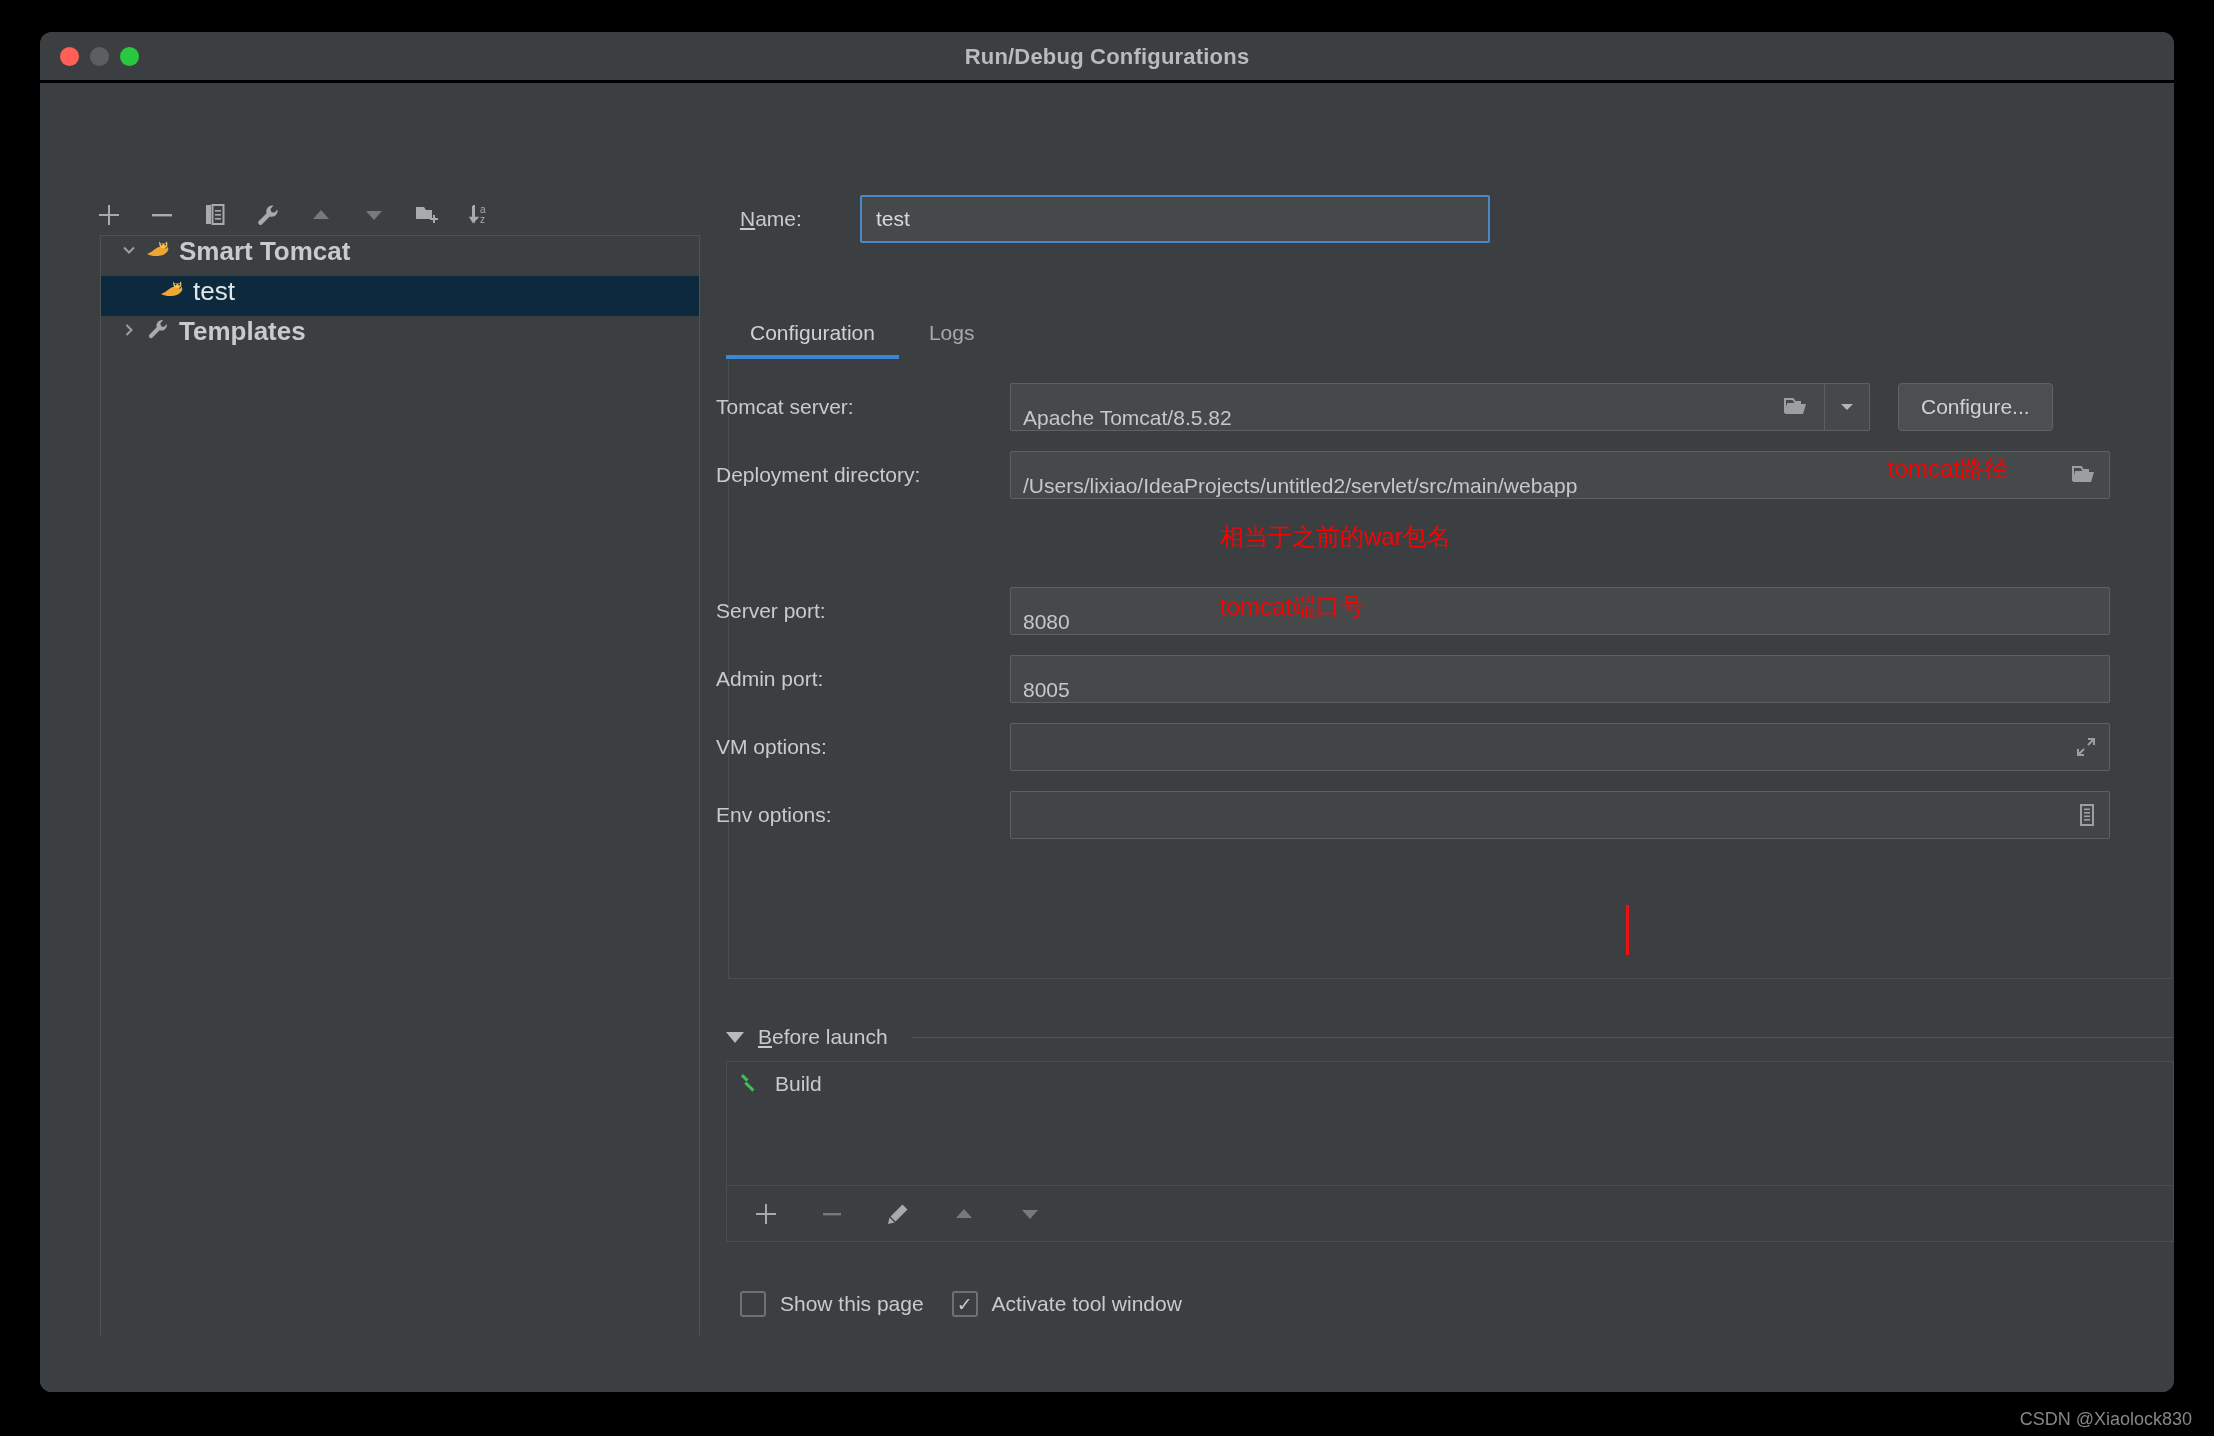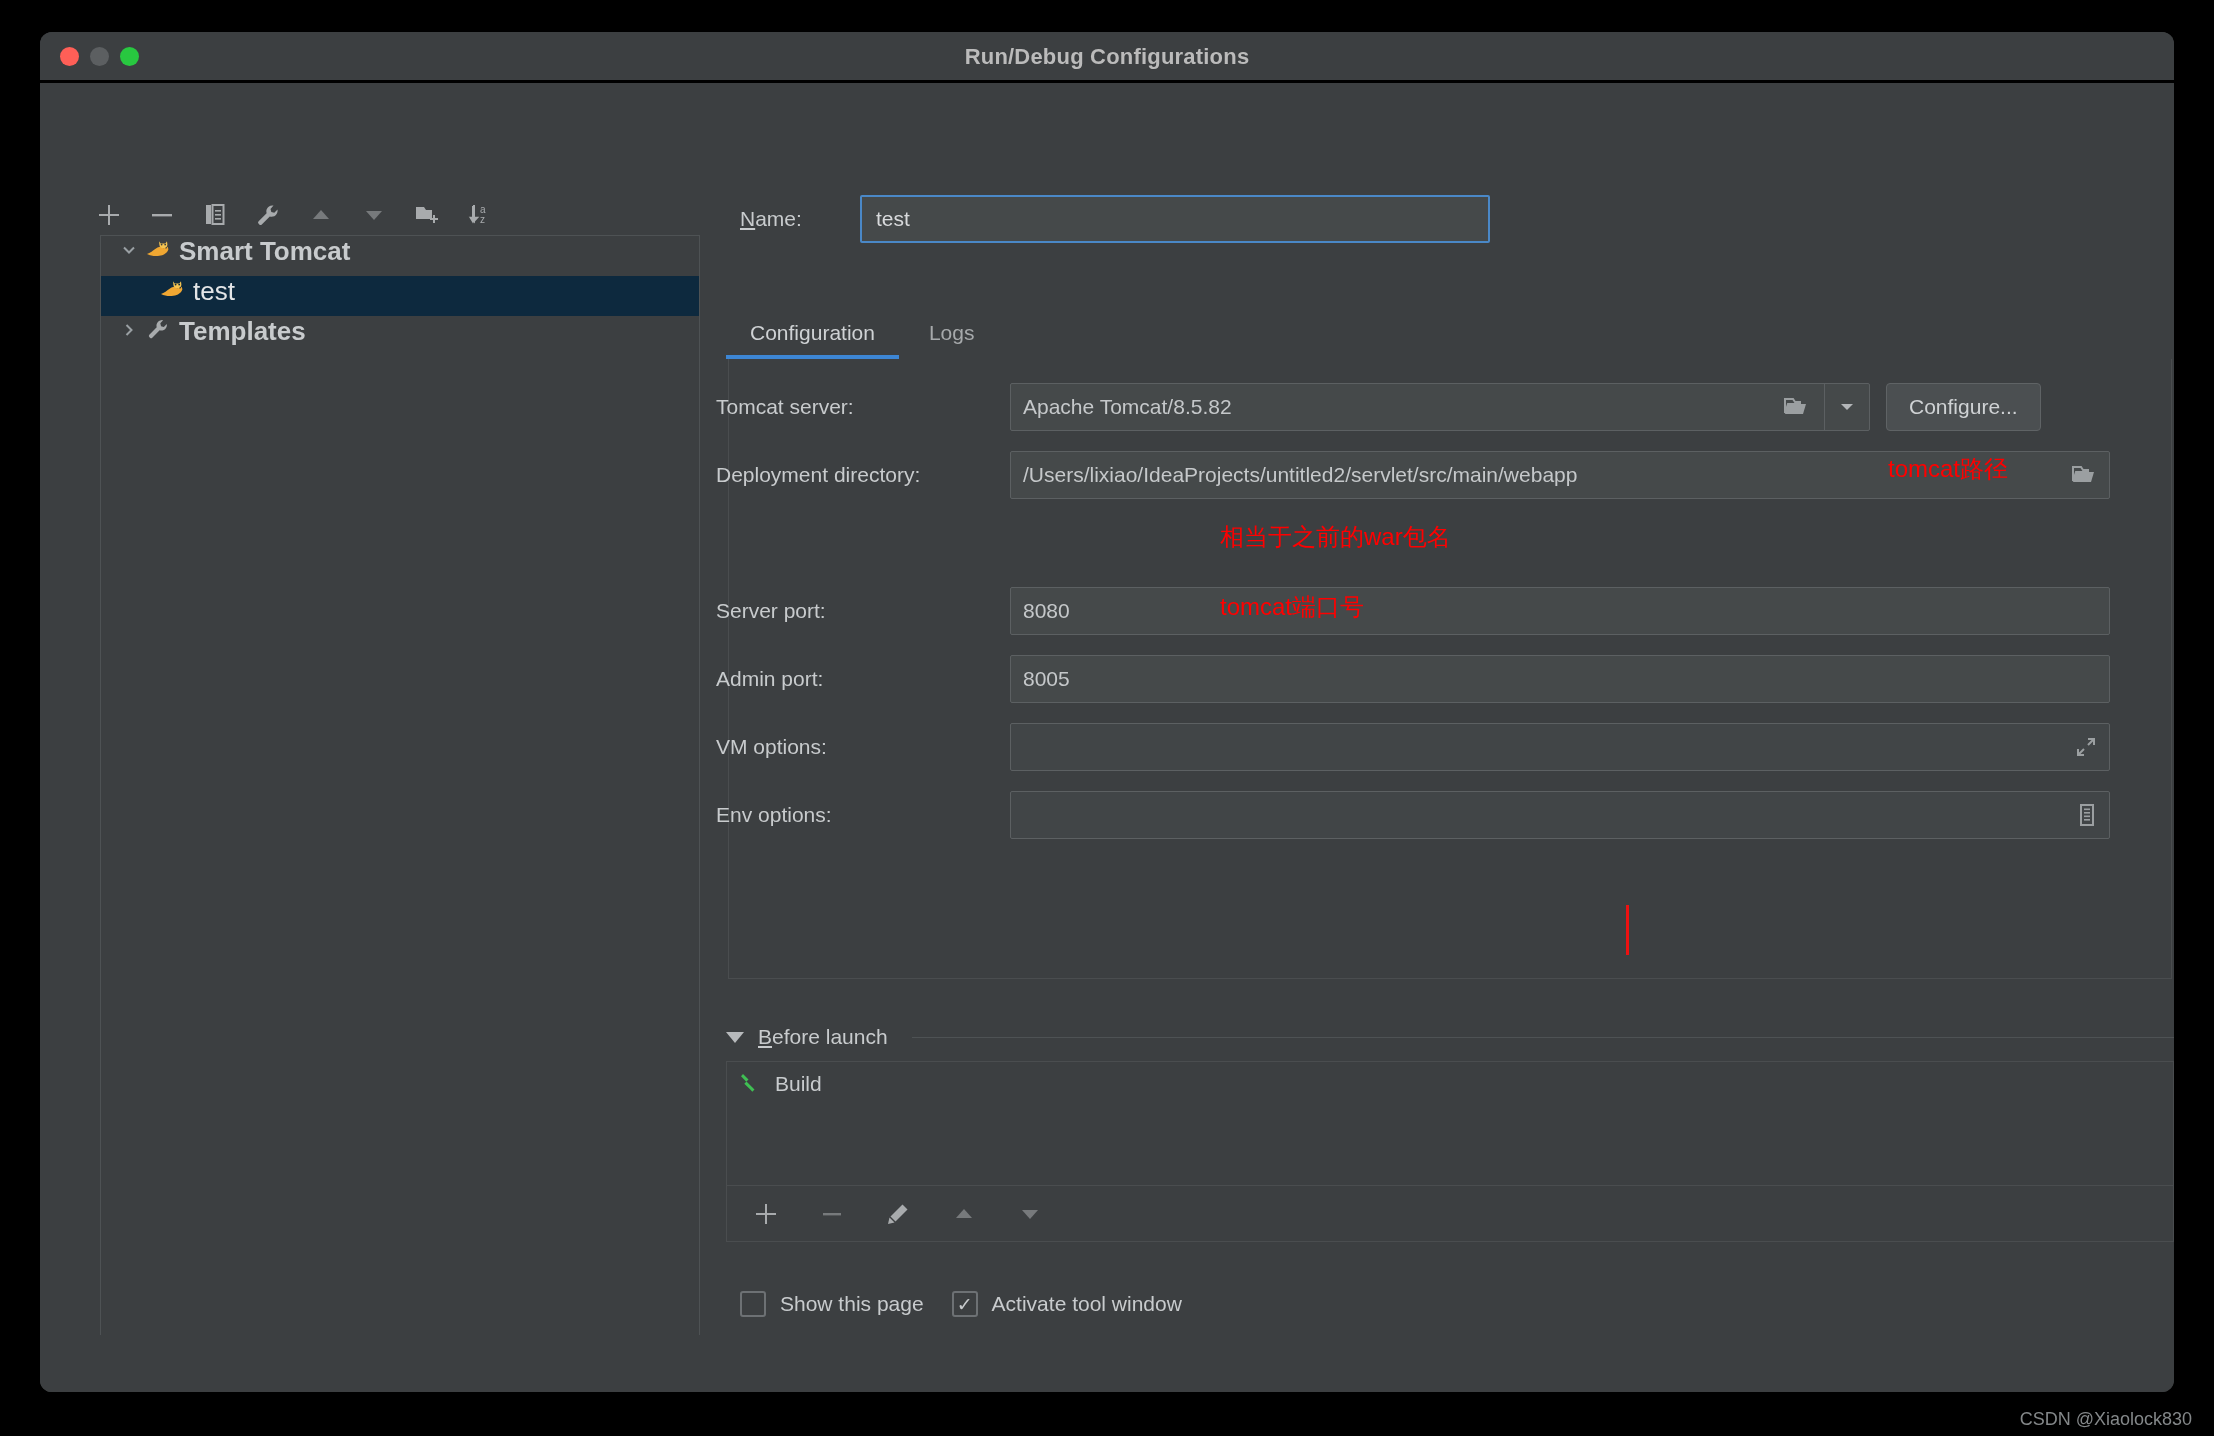--- a/index.html
+++ b/index.html
@@ -219,21 +219,21 @@
     padding-left: 16px;
     box-sizing: border-box;
   }
   .field-box {
     position: relative;
     height: 48px;
     background: #45494a;
     border: 1px solid #5c6062;
     box-sizing: border-box;
     display: flex;
-    align-items: center;
+    align-items: flex-end;
     color: #c5c8ca;
     font-size: 21px;
     padding: 0 12px;
     border-radius: 2px;
   }
   .field-box .val { white-space: nowrap; }
   .field-box.empty { background: #414547; }
   .combo-arrow {
     width: 44px;
     height: 100%;
@@ -480,21 +480,21 @@
                   <path d="M2 4h8l2 3h5v2H5l-3 9z" fill="none" stroke="currentColor" stroke-width="2"></path>
                   <path d="M5 9h18l-3 10H2z" fill="currentColor"></path>
                 </svg>
             </span>
             <span class="combo-arrow" style="position:absolute;right:0;top:0">
               <svg width="16" height="12" viewBox="0 0 16 12">
                   <path d="M2 3l6 6 6-6z" fill="currentColor"></path>
                 </svg>
             </span>
           </div>
-          <div class="btn" style="margin-left:16px">Configure...</div>
+          <div class="btn" style="margin-left:28px">Configure...</div>
         </div>
 
         <div class="field-row" style="top:368px">
           <div class="field-label">Deployment directory:</div>
           <div class="field-box" style="width:1100px">
             <span class="val">/Users/lixiao/IdeaProjects/untitled2/servlet/src/main/webapp</span>
             <span class="fieldicon">
               <svg width="26" height="24" viewBox="0 0 26 24">
                   <path d="M2 4h8l2 3h5v2H5l-3 9z" fill="none" stroke="currentColor" stroke-width="2"></path>
                   <path d="M5 9h18l-3 10H2z" fill="currentColor"></path>

